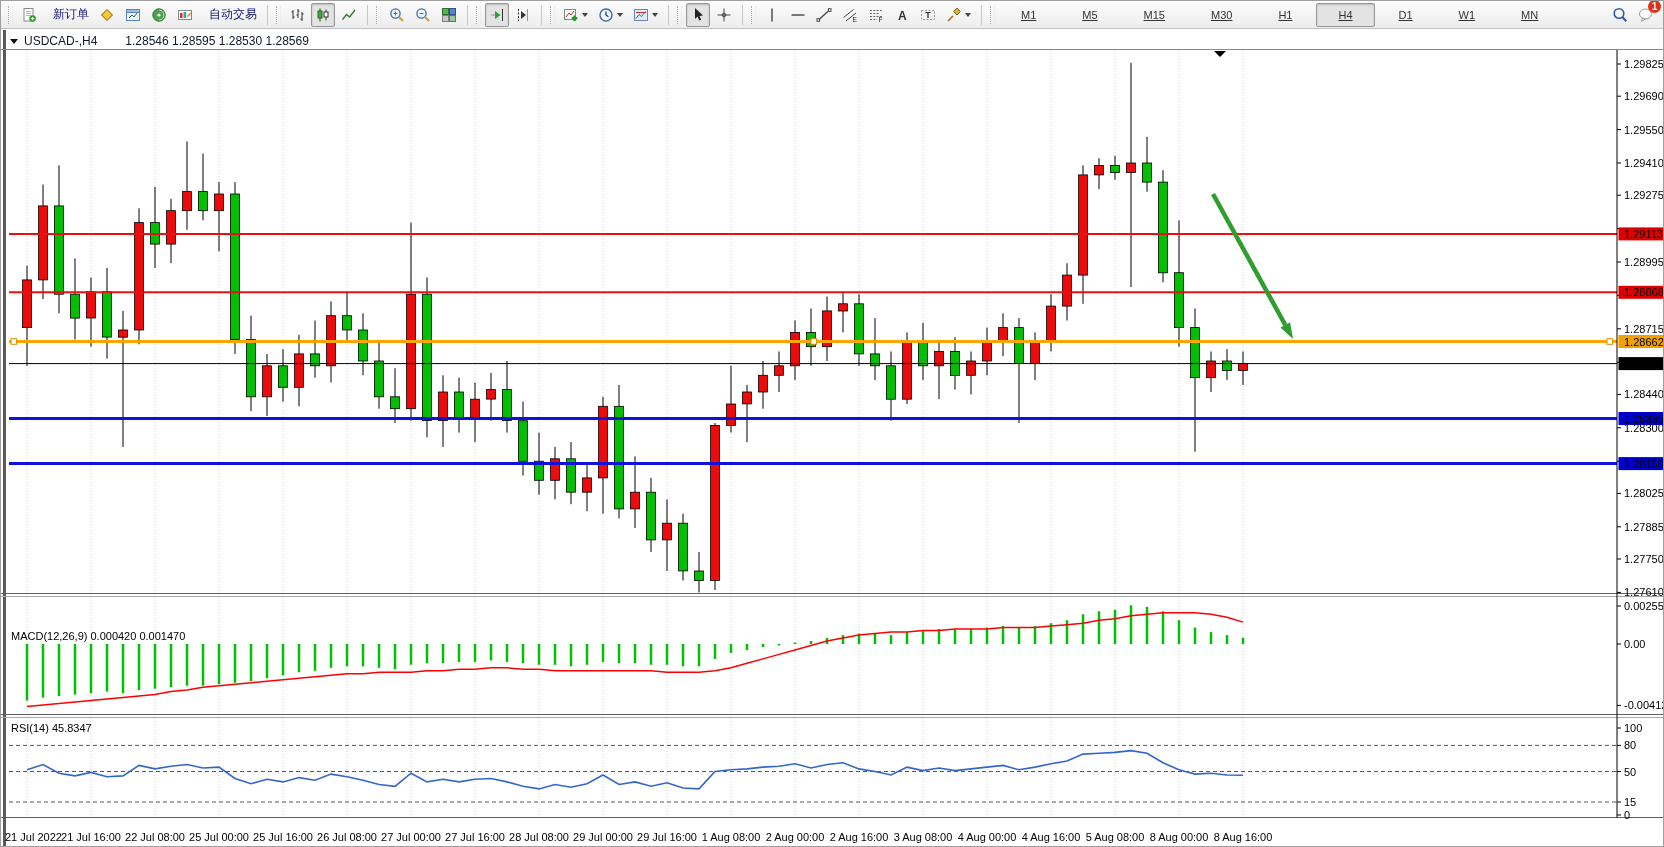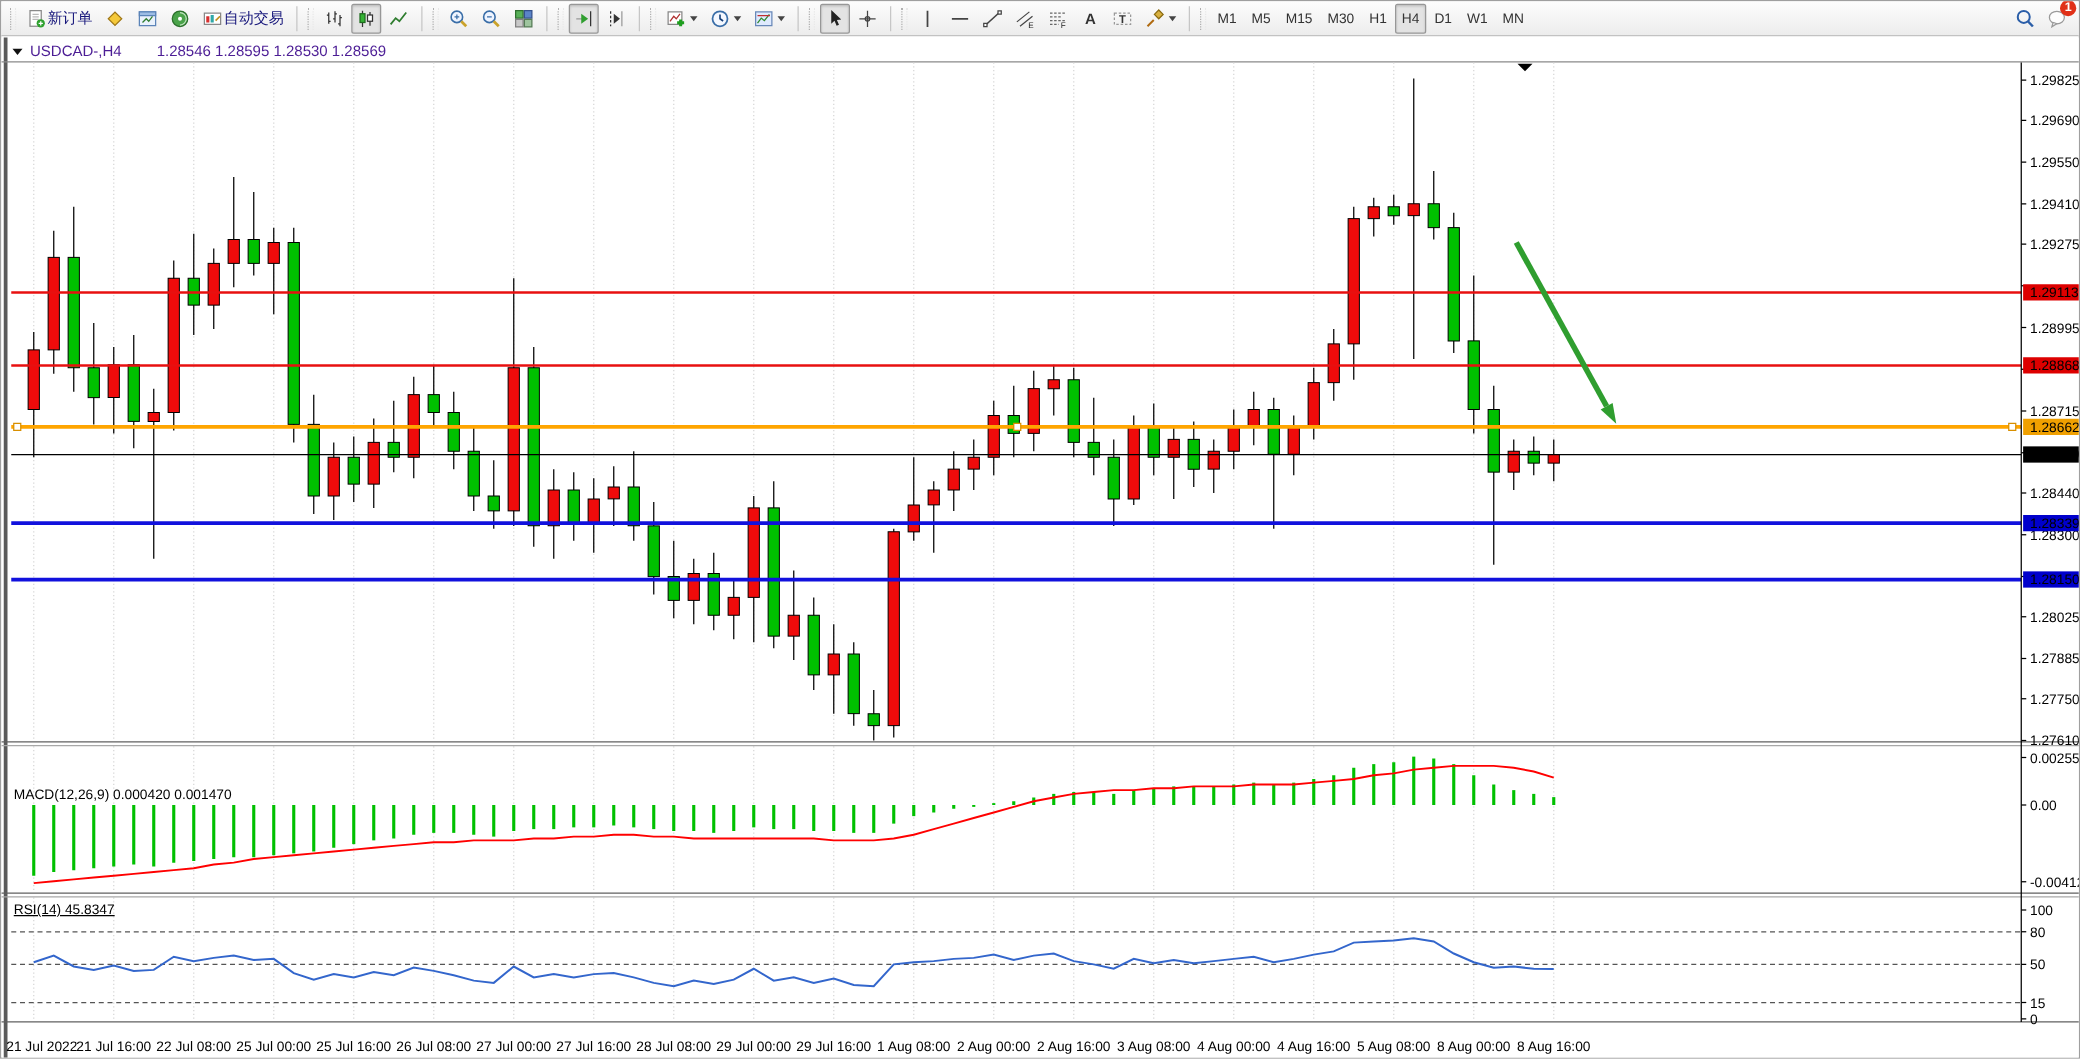--- a/index.html
+++ b/index.html
@@ -5,40 +5,40 @@
   html,body{margin:0;padding:0;background:#d8d8d8;font-family:"Liberation Sans",sans-serif;}
   #stage{position:relative;width:1664px;height:847px;background:#fff;border:1px solid #9f9f9f;
          box-sizing:border-box;overflow:hidden;font-family:"Liberation Sans",sans-serif;}
   
   #toolbar{position:absolute;left:0;top:0;width:100%;height:28px;z-index:5;
            background:linear-gradient(#fdfdfd,#ececec);border-bottom:1px solid #c2c2c2;
            display:flex;align-items:center;padding:0 4px;box-sizing:border-box;}
   .tbtn{height:22px;display:flex;align-items:center;padding:0 3px;margin:0 1px;
         border:1px solid transparent;border-radius:2px;cursor:default;}
   .tbtn.active{background:#e3e3e3;border-color:#979797;box-shadow:inset 0 1px 2px rgba(0,0,0,.18);justify-content:center;}
-  .tbtn .lbl{font-size:12px;color:#15157a;margin-left:1px;white-space:nowrap;}
-  .tbtn.tf .lbl{font-size:11px;color:#333;margin:0 1px;font-weight:400;}
+  .tbtn .lbl{font-size:12px;color:#15157a;margin-left:16px;white-space:nowrap;}
+  .tbtn.tf .lbl{font-size:11px;color:#333;margin:0 18px;font-weight:400;text-decoration:underline;}
   .tbsep{width:1px;height:20px;background:#c6c6c6;margin:0 5px;}
   .tbgrip{width:3px;height:18px;border-left:1px dotted #b0b0b0;border-right:1px dotted #e8e8e8;margin:0 3px;}
   .icon16{width:16px;height:16px;display:inline-block;}
   .caret{width:0;height:0;border-left:3px solid transparent;border-right:3px solid transparent;
          border-top:4px solid #444;margin-left:3px;}
   #tb-right{margin-left:auto;display:flex;align-items:center;}
   .badge{position:absolute;right:-4px;top:-4px;min-width:13px;height:13px;border-radius:7px;
          background:#e03018;color:#fff;font-size:10px;line-height:13px;text-align:center;
          padding:0 2px;box-sizing:border-box;font-weight:700;}
   .relwrap{position:relative;}
   
   #titlebar{position:absolute;left:9px;top:33px;display:flex;align-items:center;z-index:3;
-            font-size:12px;color:#4c1d95;}
+            font-size:12px;color:#0f172a;}
   .tri{width:0;height:0;border-left:4px solid transparent;border-right:4px solid transparent;
        border-top:5px solid #111;margin-right:6px;}
   #title-quote{margin-left:28px;}
   #macd-label{position:absolute;left:10px;top:597px;font-size:11px;color:#000;z-index:3;margin-top:32px;}
-  #rsi-label{position:absolute;left:10px;top:721px;font-size:11px;color:#000;z-index:3;text-decoration:underline;}
+  #rsi-label{position:absolute;left:10px;top:721px;font-size:11px;color:#000;z-index:3;}
   #chart-svg{position:absolute;left:0;top:0;z-index:1;}
   #chart-svg text{font-family:"Liberation Sans",sans-serif;font-size:11px;fill:#000;}
 </style>
 </head>
 <body>
 
 <div id="stage">
   <div id="toolbar">
       <div class="tbgrip"></div>
       <div class="tbtn">

